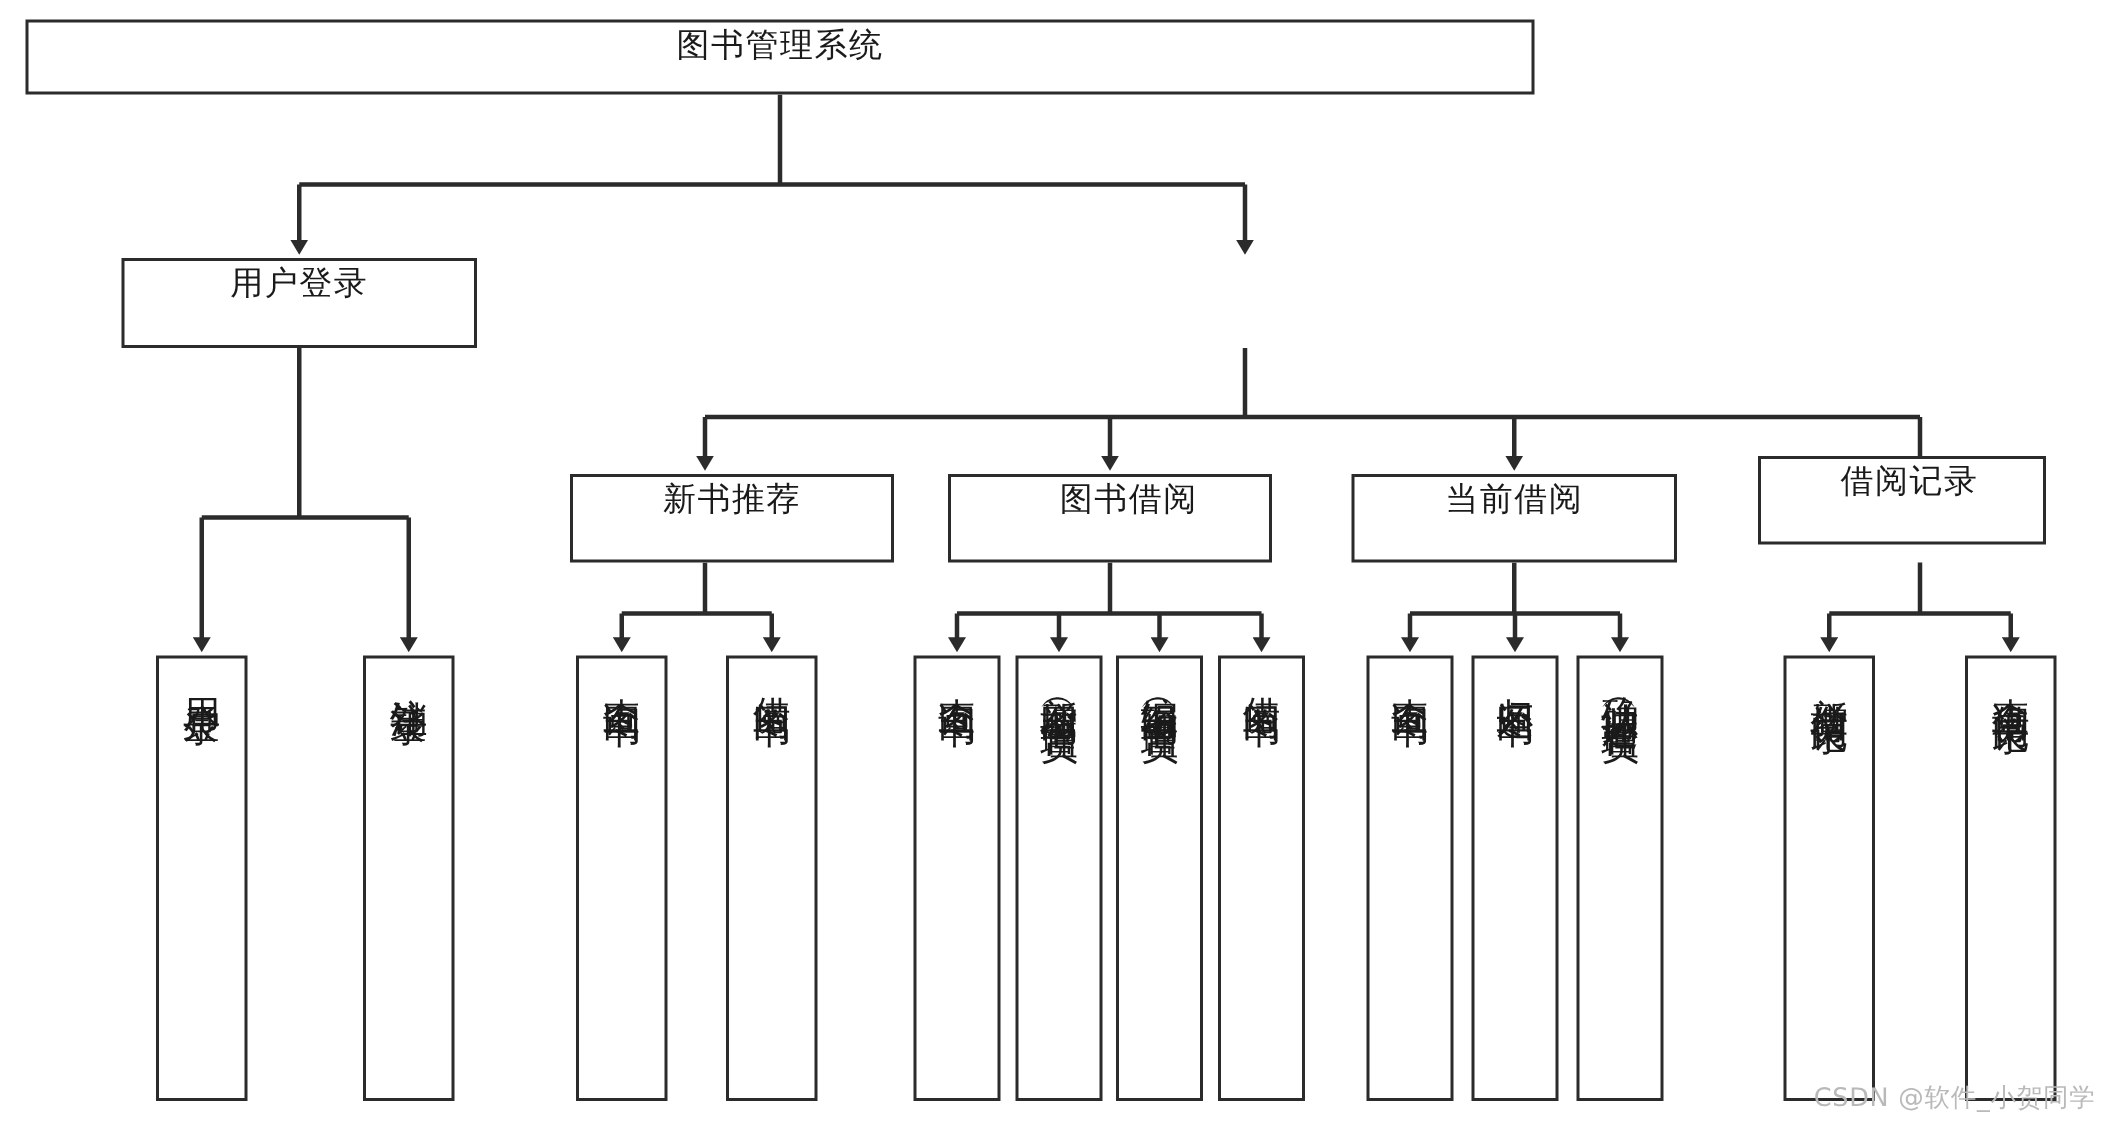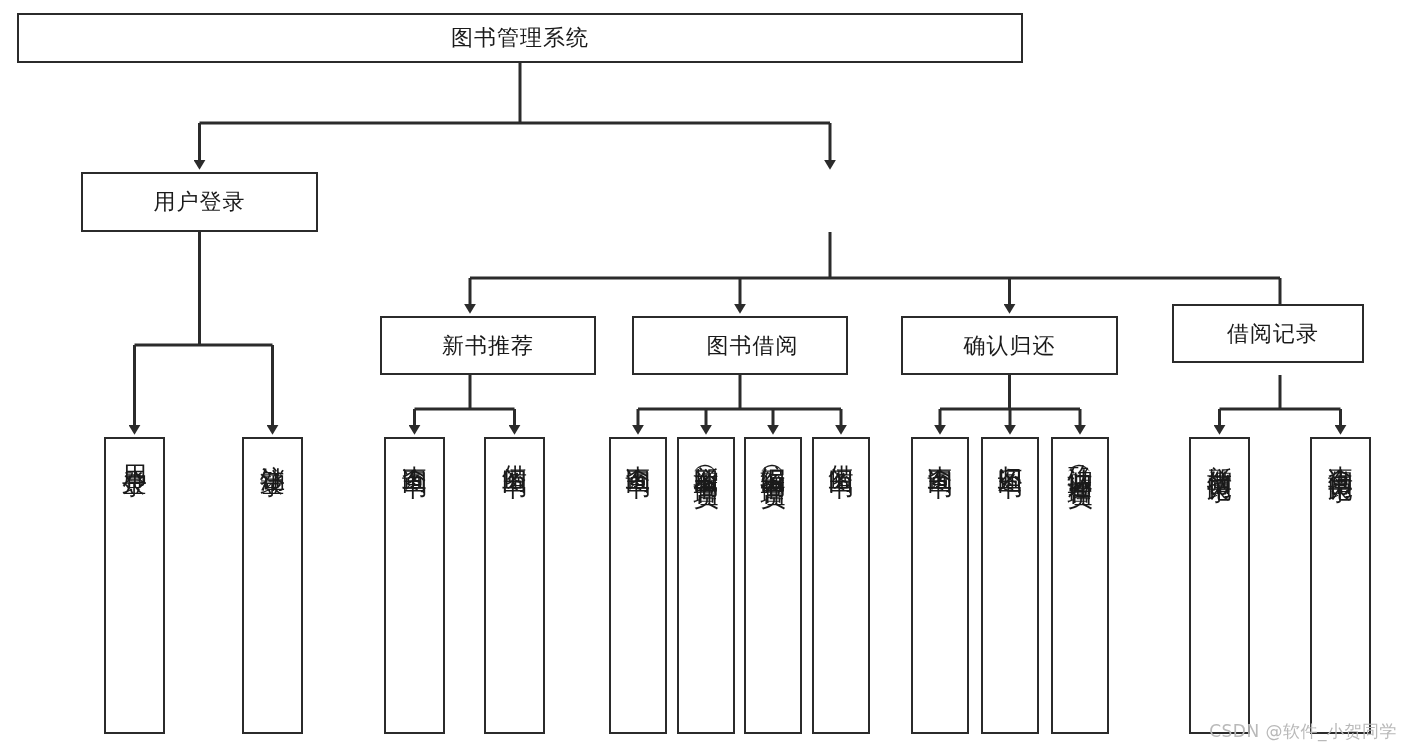--- a/index.html
+++ b/index.html
@@ -20,21 +20,20 @@
     left: 0; top: 0;
     width: 1405px;
     height: 747px;
   }
   .node {
     position: absolute;
     box-sizing: border-box;
     background: #ffffff;
     border: 2px solid #2b2b2b;
     display: flex;
-    align-items: center;
     justify-content: center;
     color: #1a1a1a;
   }
   .node.h {
     font-size: 22px;
     letter-spacing: 1px;
   }
   .node.v {
     writing-mode: vertical-rl;
     text-orientation: upright;
@@ -116,21 +115,21 @@
       <span>用户登录</span>
     </div>
 
   <div class="node h" style="left: 380px; top: 316px; width: 216px; height: 59px;">
       <span>新书推荐</span>
     </div>
   <div class="node h" style="left: 632px; top: 316px; width: 216px; height: 59px; padding-left: 25px;">
       <span>图书借阅</span>
     </div>
   <div class="node h" style="left: 901px; top: 316px; width: 217px; height: 59px;">
-      <span>确认归还</span>
+      <span>当前借阅</span>
     </div>
   <div class="node h" style="left: 1172px; top: 304px; width: 192px; height: 59px; padding-left: 10px;">
       <span>借阅记录</span>
     </div>
 
   <div class="node v" style="left: 104px; top: 437px; width: 61px; height: 297px;">
       <span class="vlabel">用户登录</span>
     </div>
   <div class="node v" style="left: 242px; top: 437px; width: 61px; height: 297px;">
       <span class="vlabel">注销登录</span>

